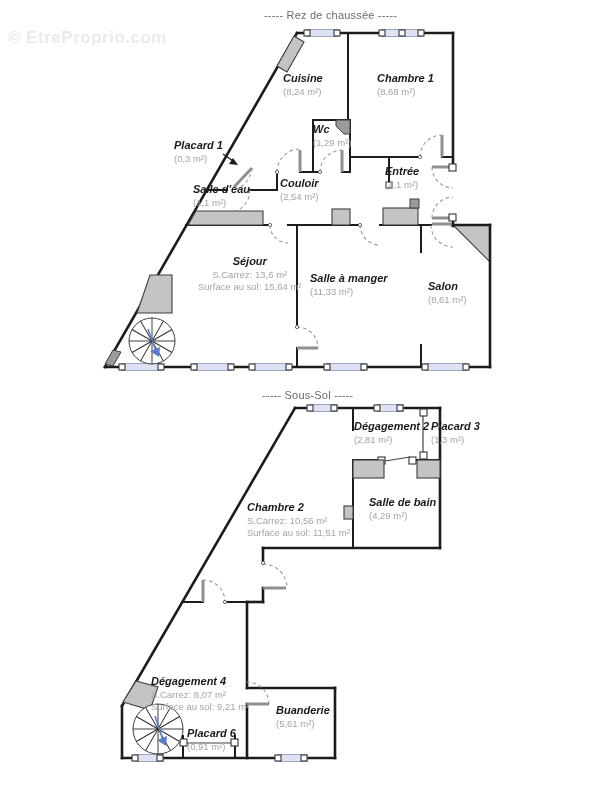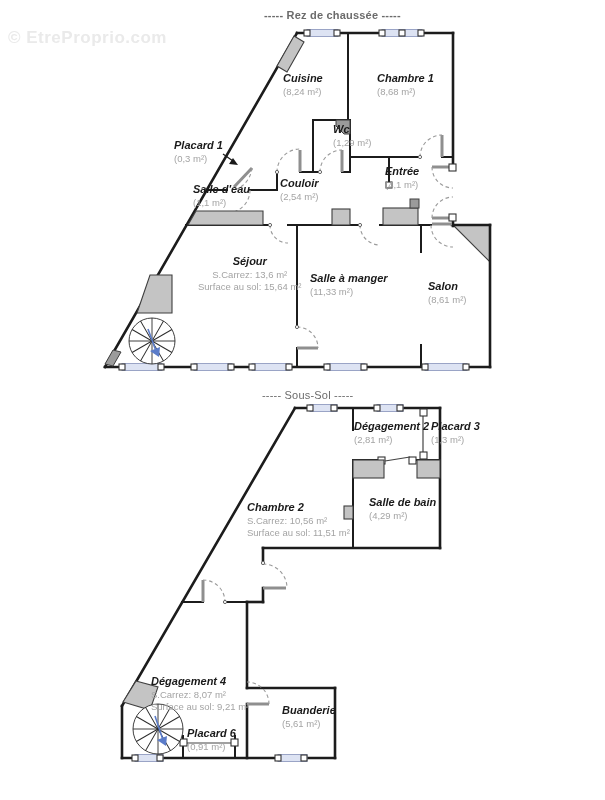--- a/index.html
+++ b/index.html
@@ -2,42 +2,42 @@
 <html><head>
 <meta charset="utf-8">
 <style>
   html,body{margin:0;padding:0;background:#fff;}
   #stage{position:relative;width:605px;height:800px;background:#fff;overflow:hidden;
          font-family:"Liberation Sans",sans-serif;}
   #plan-svg{position:absolute;left:0;top:0;}
   .watermark{position:absolute;left:8px;top:28px;font-size:17px;color:#eaeaea;
              font-weight:600;letter-spacing:.5px;}
   .floor-title{position:absolute;font-size:11px;color:#6b6b6b;letter-spacing:.2px;}
-  #title-ground{left:264px;top:9px;font-weight:bold;}
+  #title-ground{left:264px;top:9px;}
   #title-basement{left:262px;top:389px;}
   .lbl{position:absolute;white-space:nowrap;line-height:1.25;}
   .lbl .nm{font-weight:700;font-size:11px;color:#1a1a1a;font-style:italic;}
   .lbl .ar{font-size:9.5px;color:#a4a4a4;}
   
   #lbl-cuisine{left:283px;top:72px;}
   #lbl-chambre1{left:377px;top:72px;}
-  #lbl-wc{left:313px;top:123px;margin-left:20px;}
+  #lbl-wc{left:313px;top:123px;}
   #lbl-placard1{left:174px;top:139px;}
   #lbl-salledeau{left:193px;top:183px;}
   #lbl-couloir{left:280px;top:177px;}
   #lbl-entree{left:385px;top:165px;}
   #lbl-sejour{left:198px;top:255px;text-align:center;}
   #lbl-sallemanger{left:310px;top:272px;}
   #lbl-salon{left:428px;top:280px;}
   #lbl-degagement2{left:354px;top:420px;}
   #lbl-placard3{left:431px;top:420px;}
   #lbl-chambre2{left:247px;top:501px;}
   #lbl-sdb{left:369px;top:496px;}
   #lbl-degagement1{left:151px;top:675px;}
-  #lbl-buanderie{left:282px;top:704px;}
+  #lbl-buanderie{left:276px;top:704px;}
   #lbl-placard2{left:187px;top:727px;}
   
   .wall{stroke:#1c1c1c;stroke-width:2;fill:none;stroke-linecap:square;}
   .wallx{stroke-width:2.6;}
   .thin{stroke:#444;stroke-width:1.2;fill:none;}
   .win{fill:#dde3f3;stroke:#9aa4c6;stroke-width:1;}
   .wsq{fill:#ffffff;stroke:#333;stroke-width:1.1;}
   .door{fill:none;stroke:#9a9a9a;stroke-width:1.1;stroke-dasharray:3.5 2.8;}
   .leaf{stroke:#8f8f8f;stroke-width:3;fill:none;}
   .fix{fill:#c4c4c4;stroke:#3f3f3f;stroke-width:1.1;}

